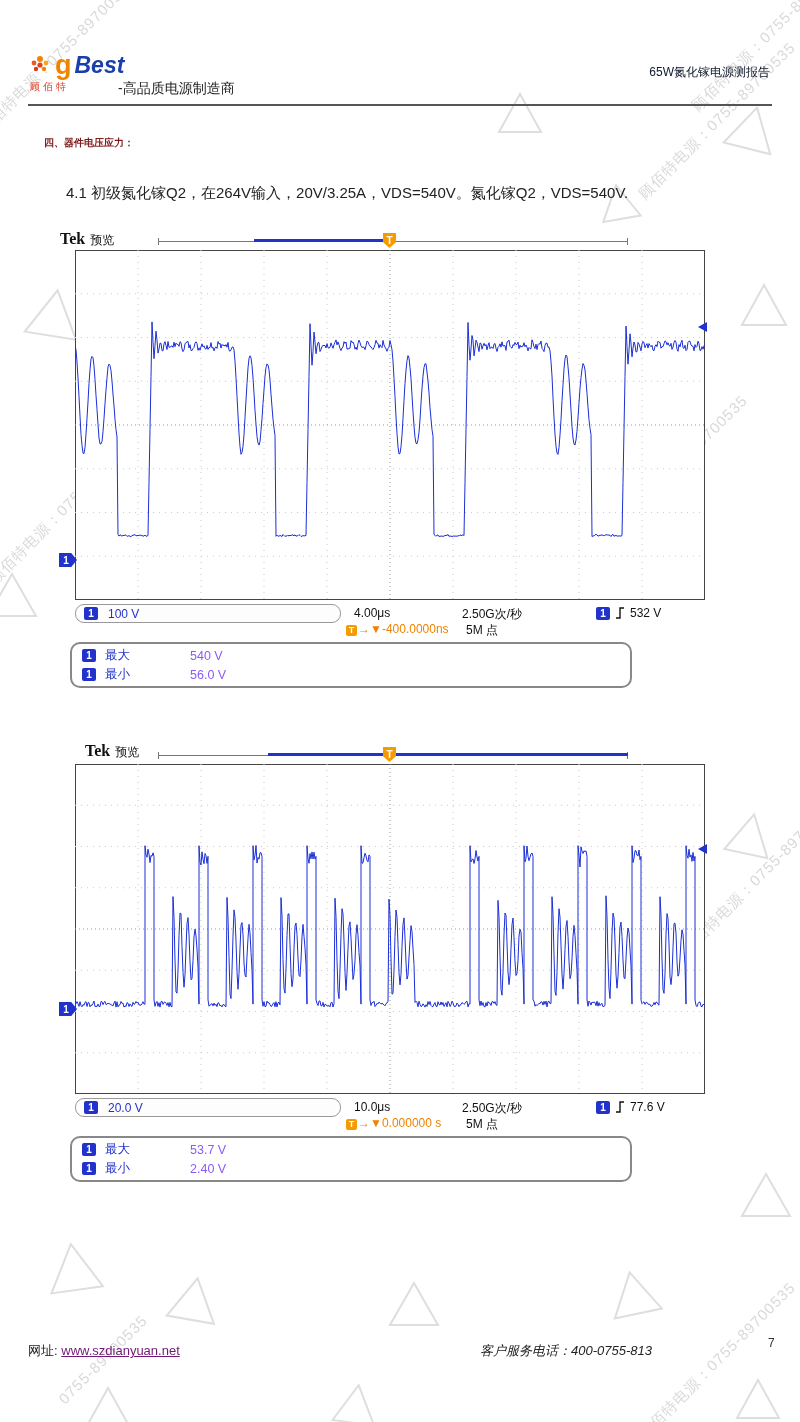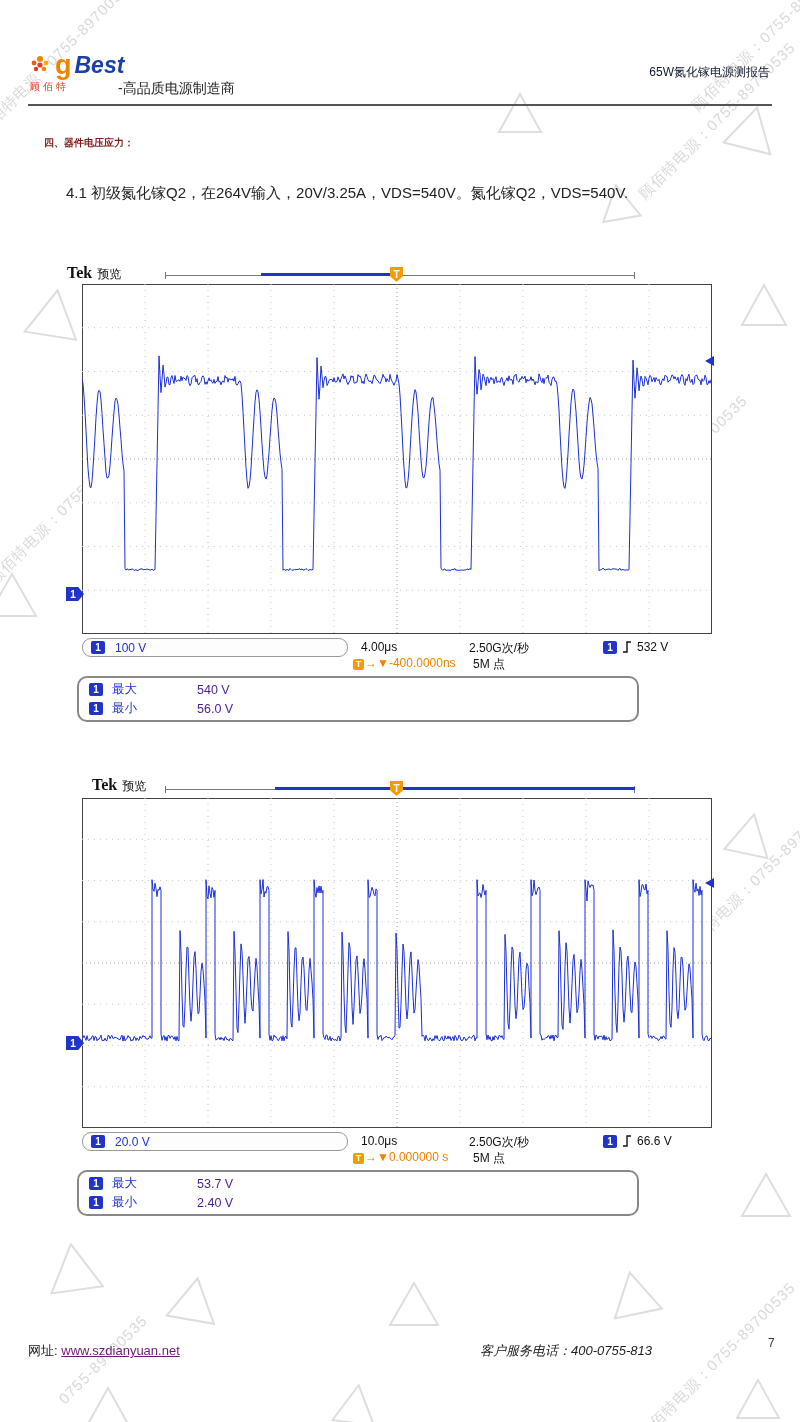--- a/index.html
+++ b/index.html
@@ -20,21 +20,21 @@
   .logo .best{color:#1a3faa;font-weight:bold;font-style:italic;font-size:23px;line-height:26px;}
   .logo .cap{position:absolute;left:2px;top:28px;color:#d93a21;font-size:10px;letter-spacing:3px;}
   .tagline{position:absolute;left:118px;top:80px;font-size:14px;color:#222;}
   .report-title{position:absolute;right:30px;top:64px;font-size:12px;color:#0f172a;}
   .hline{position:absolute;left:28px;top:104px;width:744px;border-top:2px solid #555;}
 
   .section-title{position:absolute;left:28px;top:136px;font-size:10px;font-weight:bold;color:#7f1d1d;margin-left:16px;}
   .para{position:absolute;font-size:15px;color:#222;}
 
   
-  .scope{position:absolute;left:65px;width:660px;margin-top:34px;}
+  .scope{position:absolute;left:58px;width:660px;}
   .tek{position:absolute;font-size:12px;color:#111;white-space:nowrap;}
   .tek .b{font-weight:bold;font-size:16px;font-family:"Liberation Serif","DejaVu Serif",serif;}
   .tek .m{font-size:12px;margin-left:5px;}
   .acqline{position:absolute;top:13px;left:100px;width:470px;height:1px;background:#777;}
   .acqline::before,.acqline::after{content:"";position:absolute;top:-3px;width:1px;height:7px;background:#777;}
   .acqline::before{left:0}.acqline::after{right:0}
   .acqblue{position:absolute;top:11px;height:3px;background:#2233cc;}
   .tmark{position:absolute;width:13px;height:15px;background:#f59b00;color:#fff;font-weight:bold;font-size:10px;
          display:flex;align-items:center;justify-content:center;z-index:2;
          clip-path:polygon(0 0,100% 0,100% 62%,50% 100%,0 62%);}
@@ -58,21 +58,21 @@
   .ro{position:absolute;top:2px;white-space:nowrap;}
   .row2{position:absolute;top:18px;left:0;width:100%;}
   .row2 .ro{top:0;}
   .trigbox{position:absolute;left:538px;top:2px;display:flex;align-items:center;gap:5px;}
   .tpre{display:inline-flex;align-items:center;justify-content:center;background:#f59b00;color:#fff;
         font-size:9px;font-weight:bold;width:11px;height:11px;border-radius:2px;margin-right:1px;}
   .measbox{position:absolute;left:12px;top:38px;width:562px;border:2px solid #888;border-radius:10px;
            background:#fff;padding:3px 10px;display:flex;flex-direction:column;gap:2px;}
   .measrow{display:flex;align-items:center;gap:9px;height:17px;font-size:12.5px;}
   .measrow .lbl{color:#2233cc;width:76px;}
-  .measrow .val{color:#4c1d95;}
+  .measrow .val{color:#8b5cf6;}
 
   
   .footer-site{position:absolute;left:28px;top:1342px;font-size:13px;color:#222;}
   .footer-site .url{color:#701a75;text-decoration:underline;cursor:pointer;}
   .footer-phone{position:absolute;left:480px;top:1342px;font-size:13px;color:#222;font-style:italic;}
   .page-num{position:absolute;left:768px;top:1336px;font-size:12px;color:#333;}
 </style>
 </head>
 <body>
 
@@ -270,21 +270,21 @@
         <span class="chbadge">1</span>
         <span class="blue">20.0 V</span>
       </div>
       <span class="ro" style="left:296px">10.0μs</span>
       <span class="ro" style="left:404px">2.50G次/秒</span>
       <div class="trigbox">
         <span class="chbadge">1</span>
         <svg width="10" height="12" viewBox="0 0 10 12">
             <path d="M1,11 L5,11 L5,1 L9,1" fill="none" stroke="#111" stroke-width="1.4"></path>
           </svg>
-        <span>66.6 V</span>
+        <span>77.6 V</span>
       </div>
       <div class="row2">
         <span class="ro orange" style="left:288px">
           <span class="tpre">T</span><span>→▼</span><span>0.000000 s</span>
         </span>
         <span class="ro" style="left:408px">5M 点</span>
       </div>
       <div class="measbox">
         <div class="measrow">
           <span class="chbadge">1</span>

